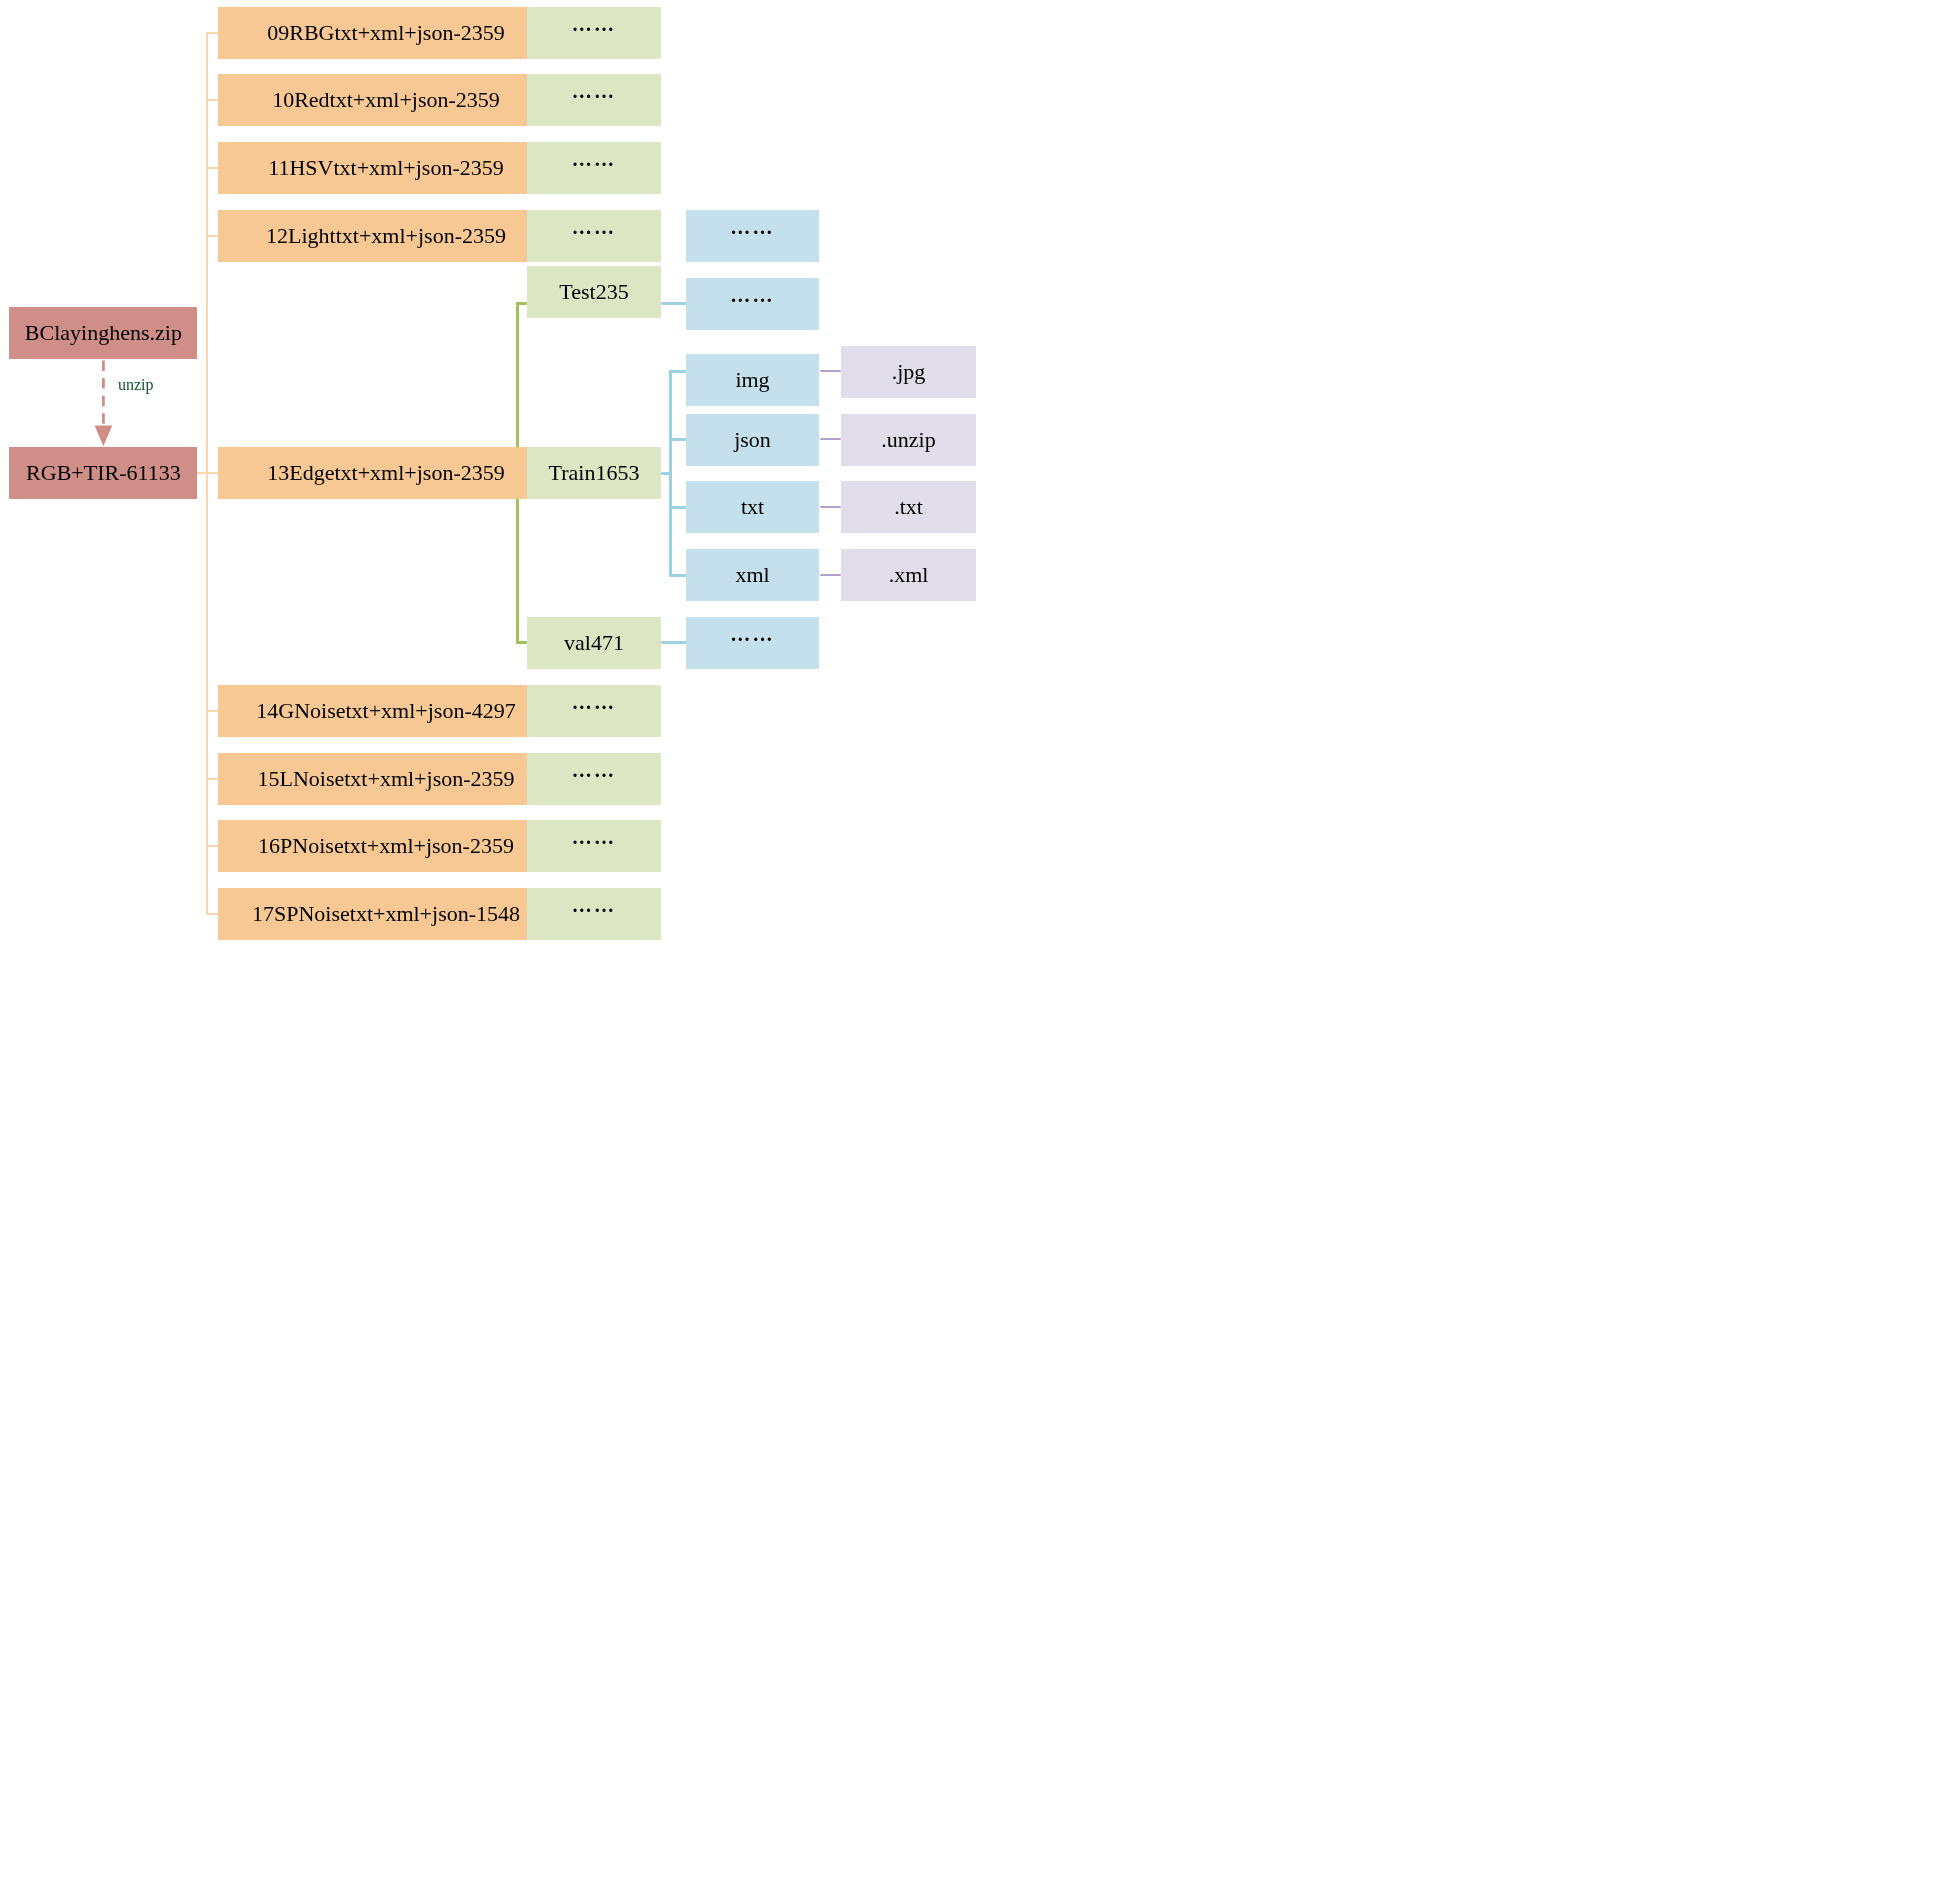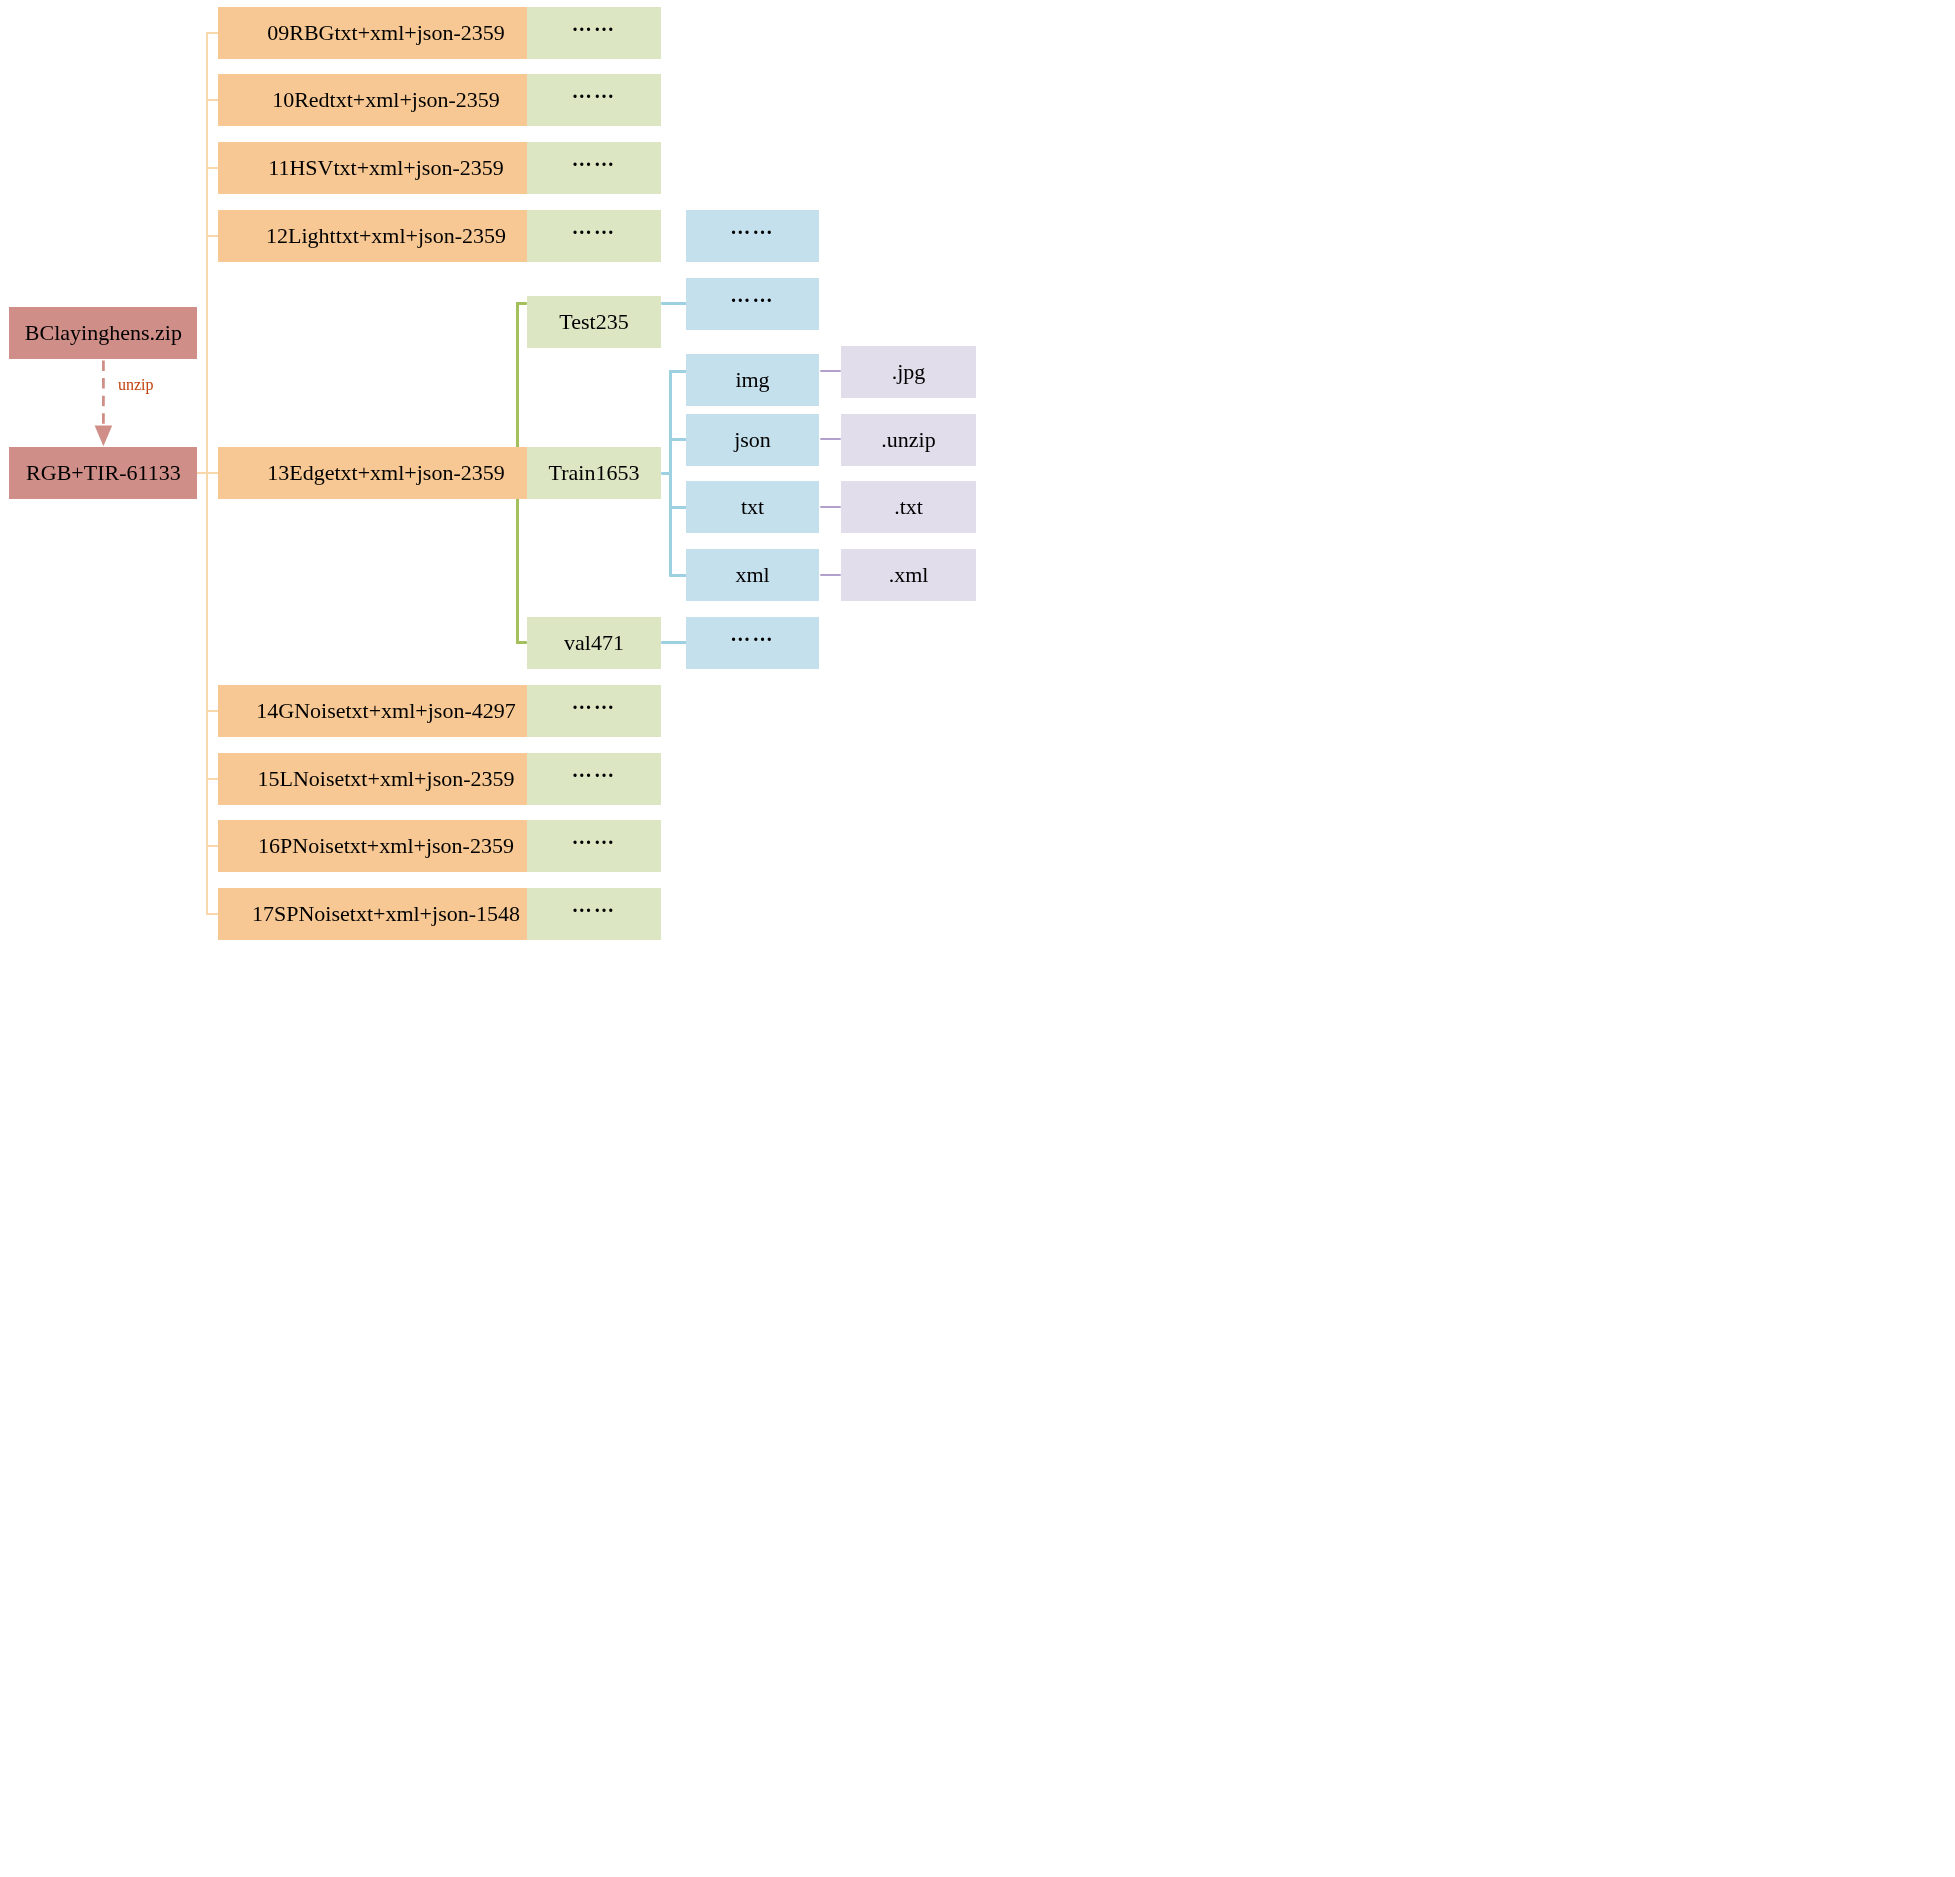--- a/index.html
+++ b/index.html
@@ -19,21 +19,21 @@
   .blue  {background:var(--c-blue,#c4e0ec);width:133px;left:686px;}
   .purple{background:var(--c-purple,#e2ddeb);width:135px;left:841px;}
   .dots{font-weight:700;font-size:20px;letter-spacing:2.2px;padding-bottom:16.7px;}
   .line{position:absolute;}
   .l-orange{background:var(--c-orange_line,#f8d7ab);}
   .l-olive {background:var(--c-green_line,#a3c05c);border-radius:1.1px;}
   .l-blue  {background:var(--c-blue_line,#9dd1e2);border-radius:1.1px;}
   .l-purple{background:var(--c-purple_line,#b3a1cb);border-radius:1.1px;}
   .unzip-label{
     position:absolute;left:118px;top:376px;
-    font-size:16px;color:#c2410c;
+    font-size:16px;color:#14532d;
   }
   svg.arrow{position:absolute;left:88px;top:359px;overflow:visible;}
 </style>
 </head>
 <body>
 
 <div class="canvas">
 
   <div class="line l-orange" style="left:206px;top:32px;width:1.7px;height:883px"></div>
   <div class="line l-orange" style="left:206px;top:32px;width:12.2px;height:1.7px"></div>
@@ -91,21 +91,21 @@
   <div class="box orange" style="top:447px">13Edgetxt+xml+json-2359</div>
   <div class="box orange" style="top:685px">14GNoisetxt+xml+json-4297</div>
   <div class="box orange" style="top:753px">15LNoisetxt+xml+json-2359</div>
   <div class="box orange" style="top:820px">16PNoisetxt+xml+json-2359</div>
   <div class="box orange" style="top:888px">17SPNoisetxt+xml+json-1548</div>
 
   <div class="box green dots" style="top:6.7px">……</div>
   <div class="box green dots" style="top:74px">……</div>
   <div class="box green dots" style="top:142px">……</div>
   <div class="box green dots" style="top:210px">……</div>
-  <div class="box green" style="top:296px">Test235</div>
+  <div class="box green" style="top:266px">Test235</div>
   <div class="box green" style="top:447px">Train1653</div>
   <div class="box green" style="top:617px">val471</div>
   <div class="box green dots" style="top:685px">……</div>
   <div class="box green dots" style="top:753px">……</div>
   <div class="box green dots" style="top:820px">……</div>
   <div class="box green dots" style="top:888px">……</div>
 
   <div class="box blue dots" style="top:210px">……</div>
   <div class="box blue dots" style="top:278px">……</div>
   <div class="box blue" style="top:354px">img</div>

